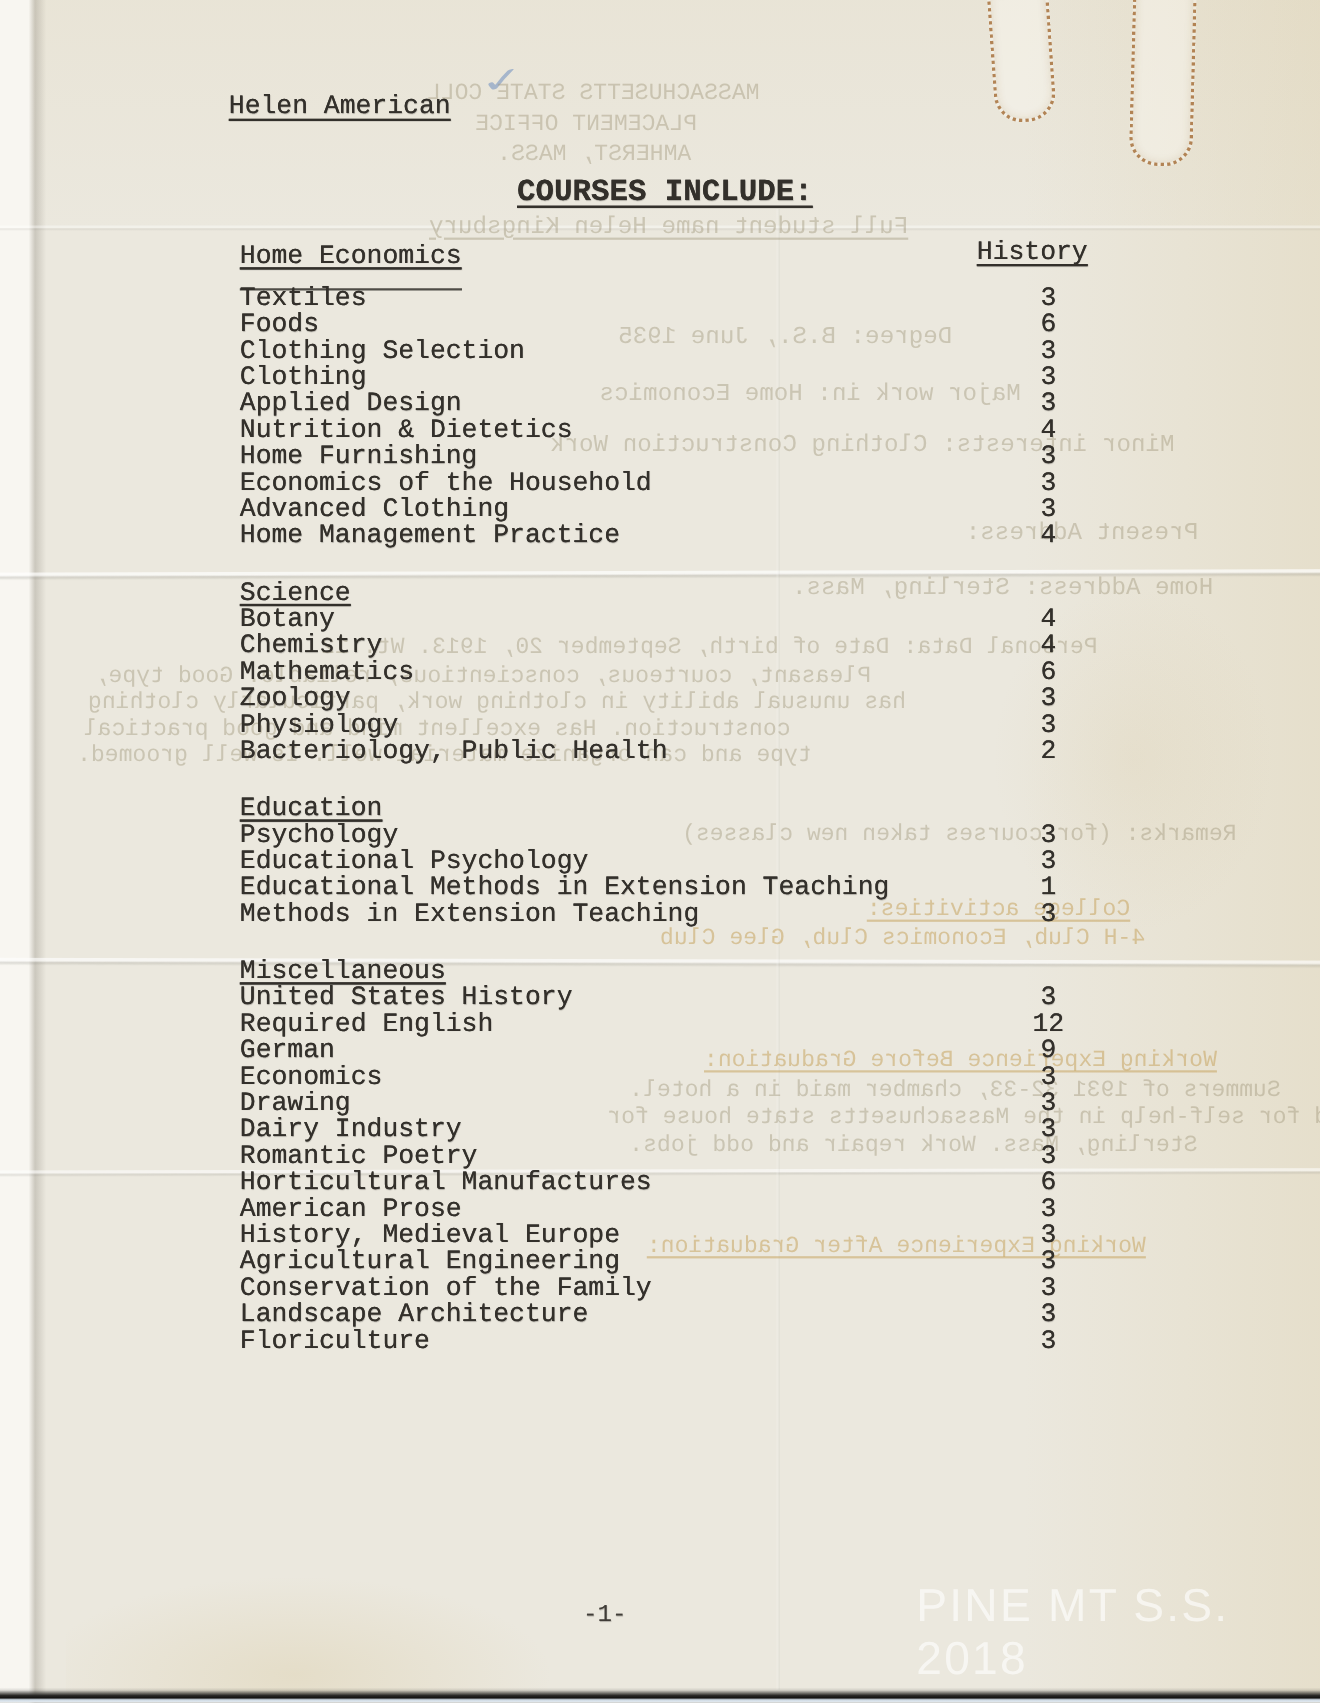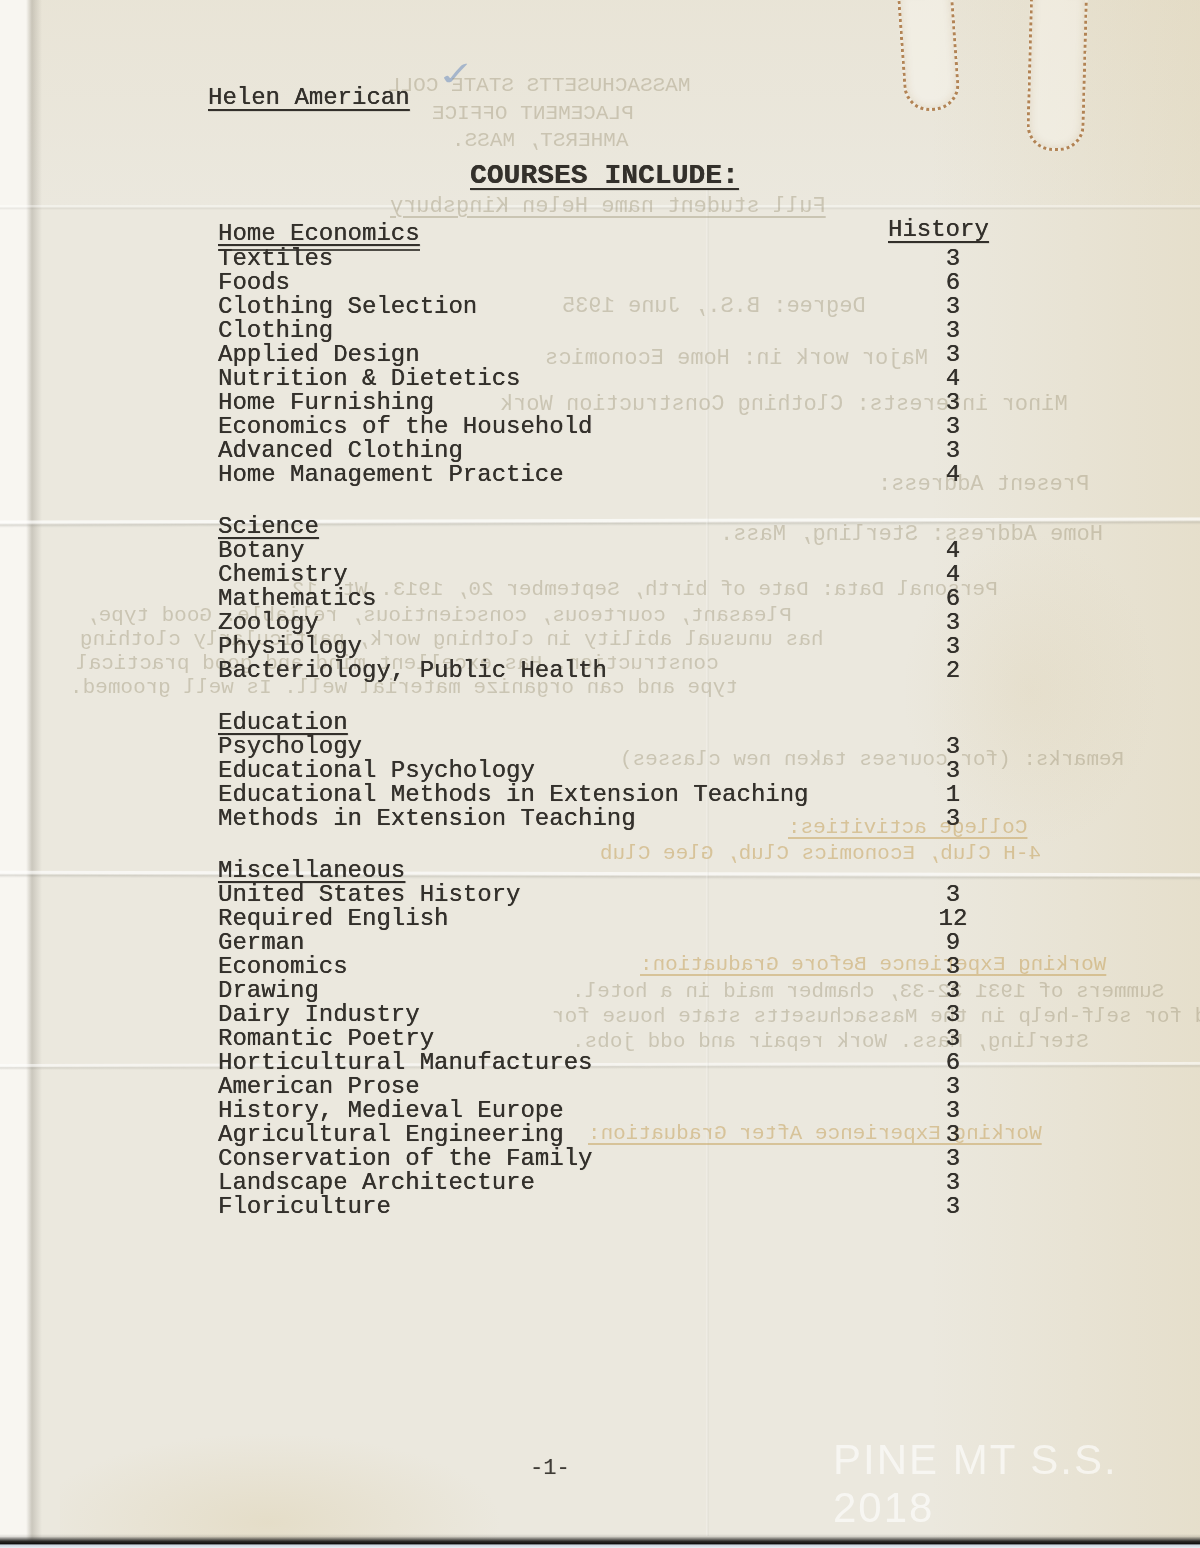--- a/index.html
+++ b/index.html
@@ -60,21 +60,21 @@
   .student-name{position:absolute;left:208px;top:84px;font-size:24px;
     text-decoration:underline;text-decoration-thickness:2px;text-underline-offset:5px;}
   .doc-title{position:absolute;left:470px;top:160px;font-size:28px;
     text-decoration:underline;text-decoration-thickness:2px;text-underline-offset:5px;font-weight:bold;}
   .courses-table{position:absolute;left:218px;top:222px;width:771px;font-size:24px;line-height:24px;}
   .credits-header{position:absolute;left:670px;top:-4px;
     text-decoration:underline;text-decoration-thickness:2px;text-underline-offset:5px;}
   .section{margin-bottom:28px;}
   .sec-title{display:inline-block;text-decoration:underline;text-decoration-thickness:2px;
     text-underline-offset:4px;}
-  .sec-title.dbl{border-bottom:2px solid rgba(51,48,43,.85);padding-bottom:3px;margin-bottom:-4px;}
+  .sec-title.dbl{border-bottom:2px solid rgba(51,48,43,.85);padding-bottom:16px;margin-bottom:-4px;}
   .row{position:relative;height:24px;}
   .credit{position:absolute;left:712px;top:0;width:46px;text-align:center;}
   
   .watermark{left:833px;top:1436px;font-family:"Liberation Sans",sans-serif;font-size:42px;
     color:rgba(255,255,255,.62);letter-spacing:2px;}
   .pagenum{left:530px;top:1456px;font-size:22px;color:rgba(60,58,52,.18);}
 </style>
 </head>
 <body>
 

